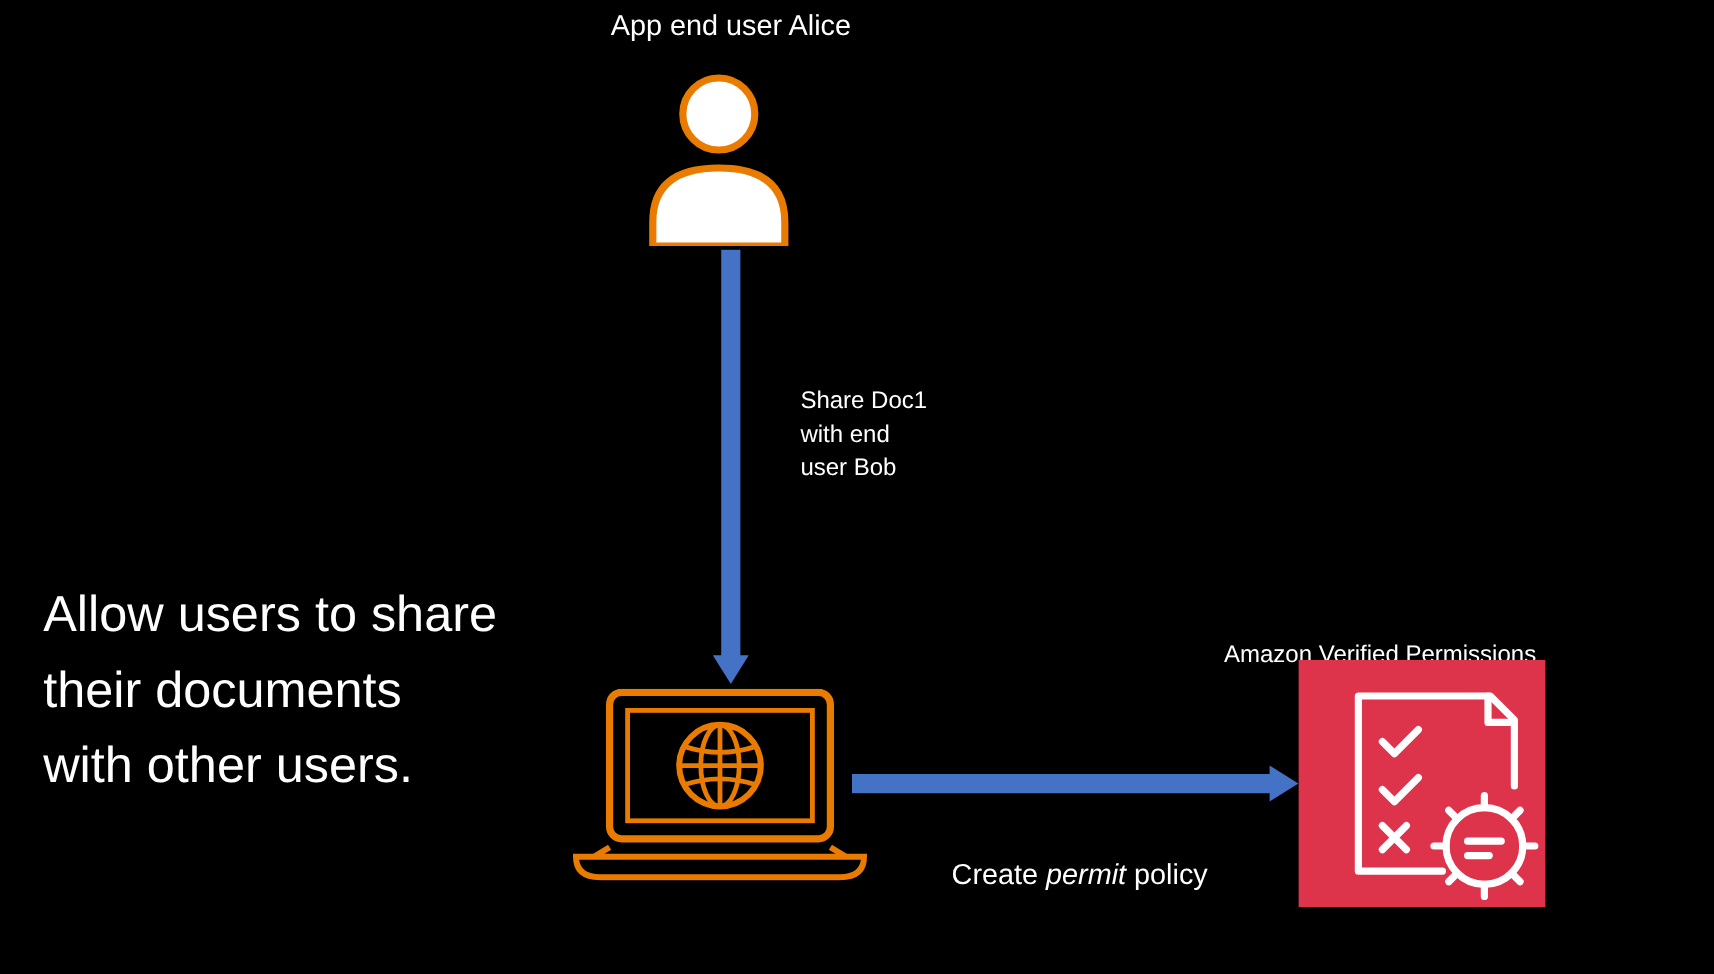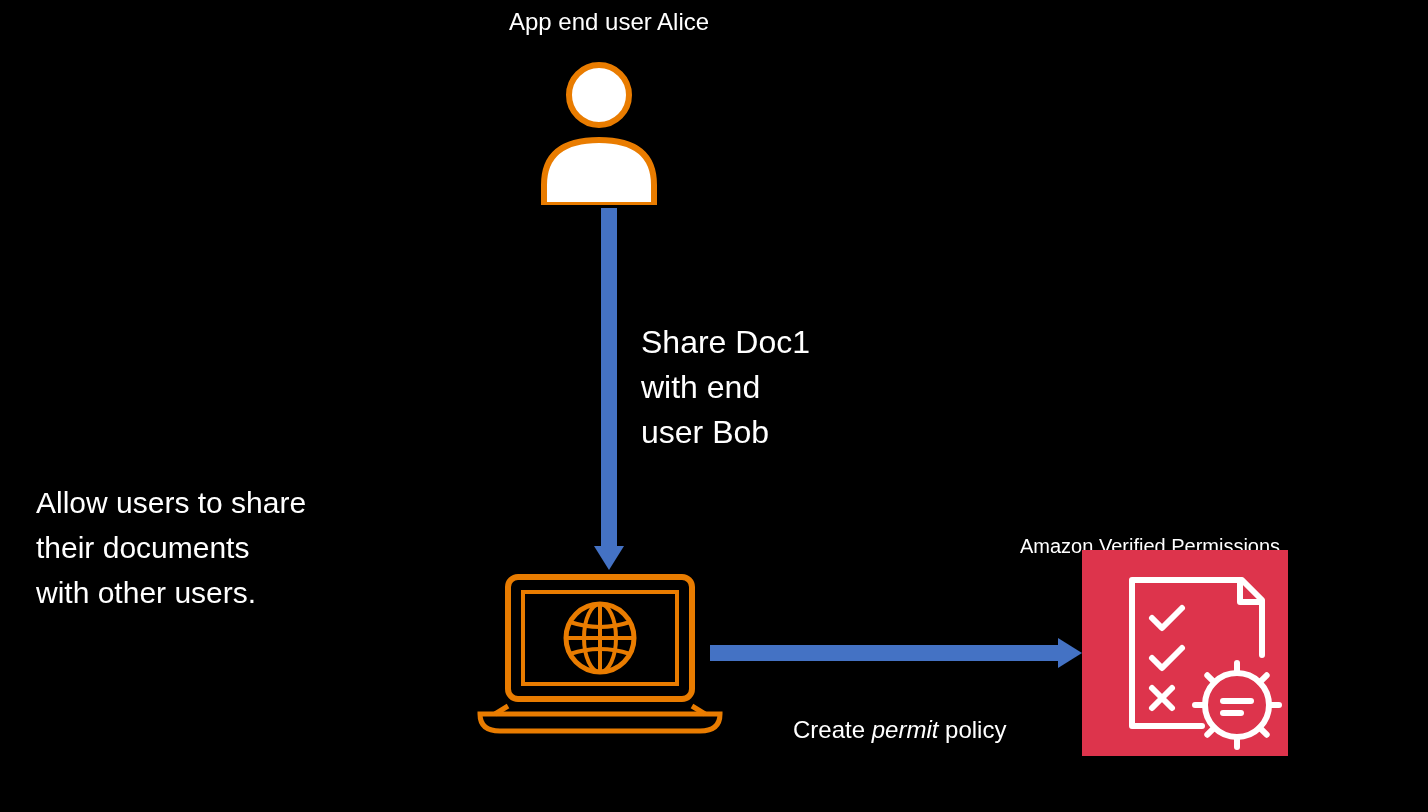--- a/index.html
+++ b/index.html
@@ -26,29 +26,29 @@
       left: 524px;
     }
     .arrow-down {
       position: absolute;
       top: 208px;
       left: 594px;
     }
     .arrow-down-label {
       position: absolute;
       top: 320px;
-      left: 641px;
-      font-size: 32px;
+      left: 667px;
+      font-size: 20px;
       line-height: 1.4;
     }
     .main-text {
       position: absolute;
       top: 480px;
       left: 36px;
-      font-size: 30px;
+      font-size: 42px;
       line-height: 1.5;
     }
     .laptop-icon {
       position: absolute;
       top: 574px;
       left: 475px;
     }
     .arrow-right {
       position: absolute;
       top: 638px;

